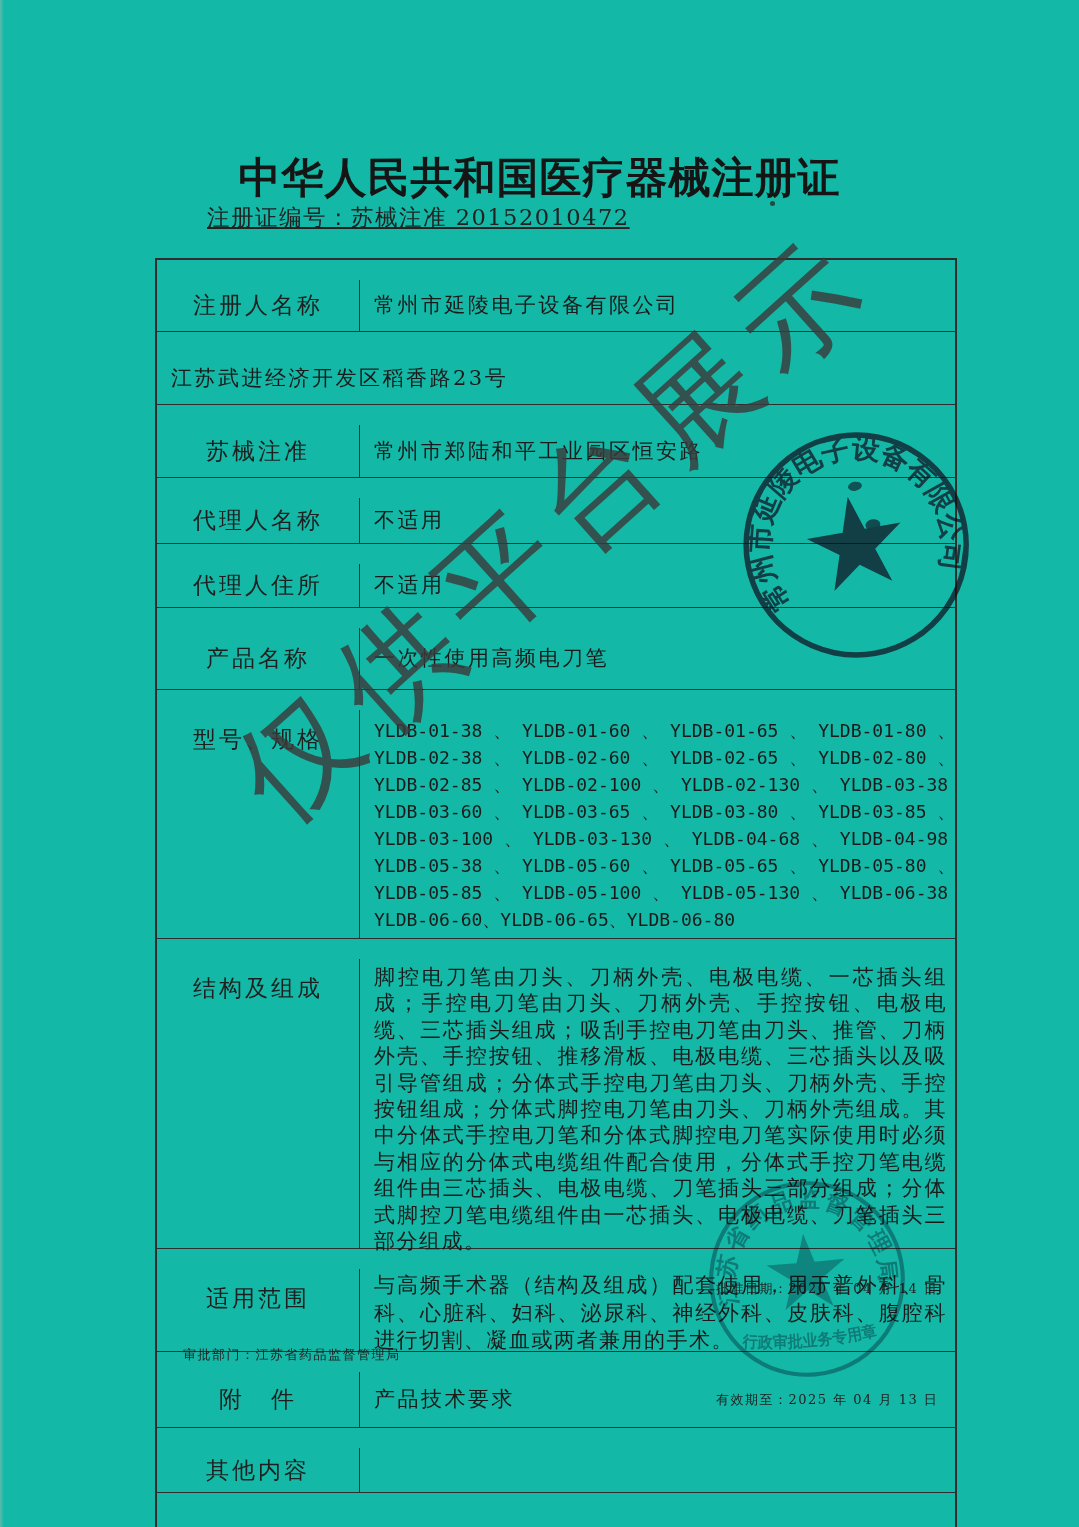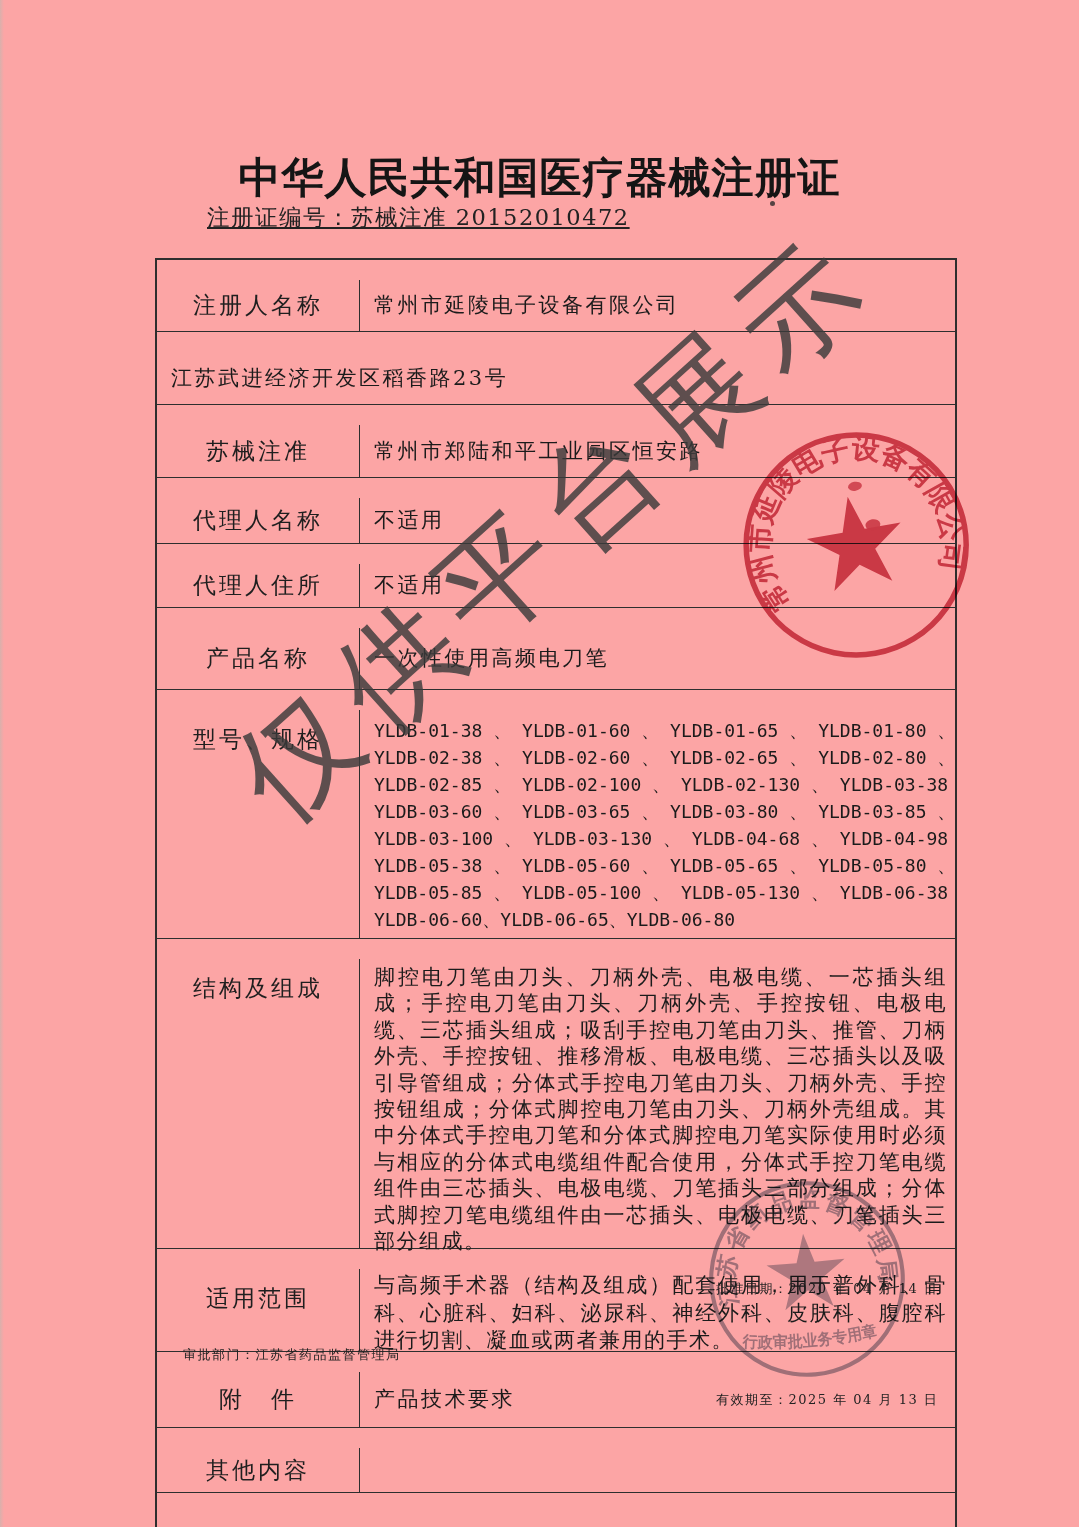--- a/index.html
+++ b/index.html
@@ -2,21 +2,21 @@
 <html><head>
 <meta charset="utf-8">
 <style>
   html,body{margin:0;padding:0;}
   body{
     width:1079px;height:1527px;position:relative;overflow:hidden;
     background:#ffffff;
     font-family:"DejaVu Serif","Liberation Serif",serif;
     color:#1d1d1d;
   }
-  .page{position:absolute;inset:0;background:#fca5a5;}
+  .page{position:absolute;inset:0;background:#14b8a6;}
   .page::before{ 
     content:"";position:absolute;left:0;top:0;bottom:0;width:4px;
     background:linear-gradient(to right,rgba(175,190,180,.45),rgba(255,255,255,0));
     z-index:6;
   }
   .title{
     position:absolute;left:0;right:0;top:150px;height:56px;
     text-align:center;font-size:42px;font-weight:700;letter-spacing:1px;
     color:#151515;
   }

